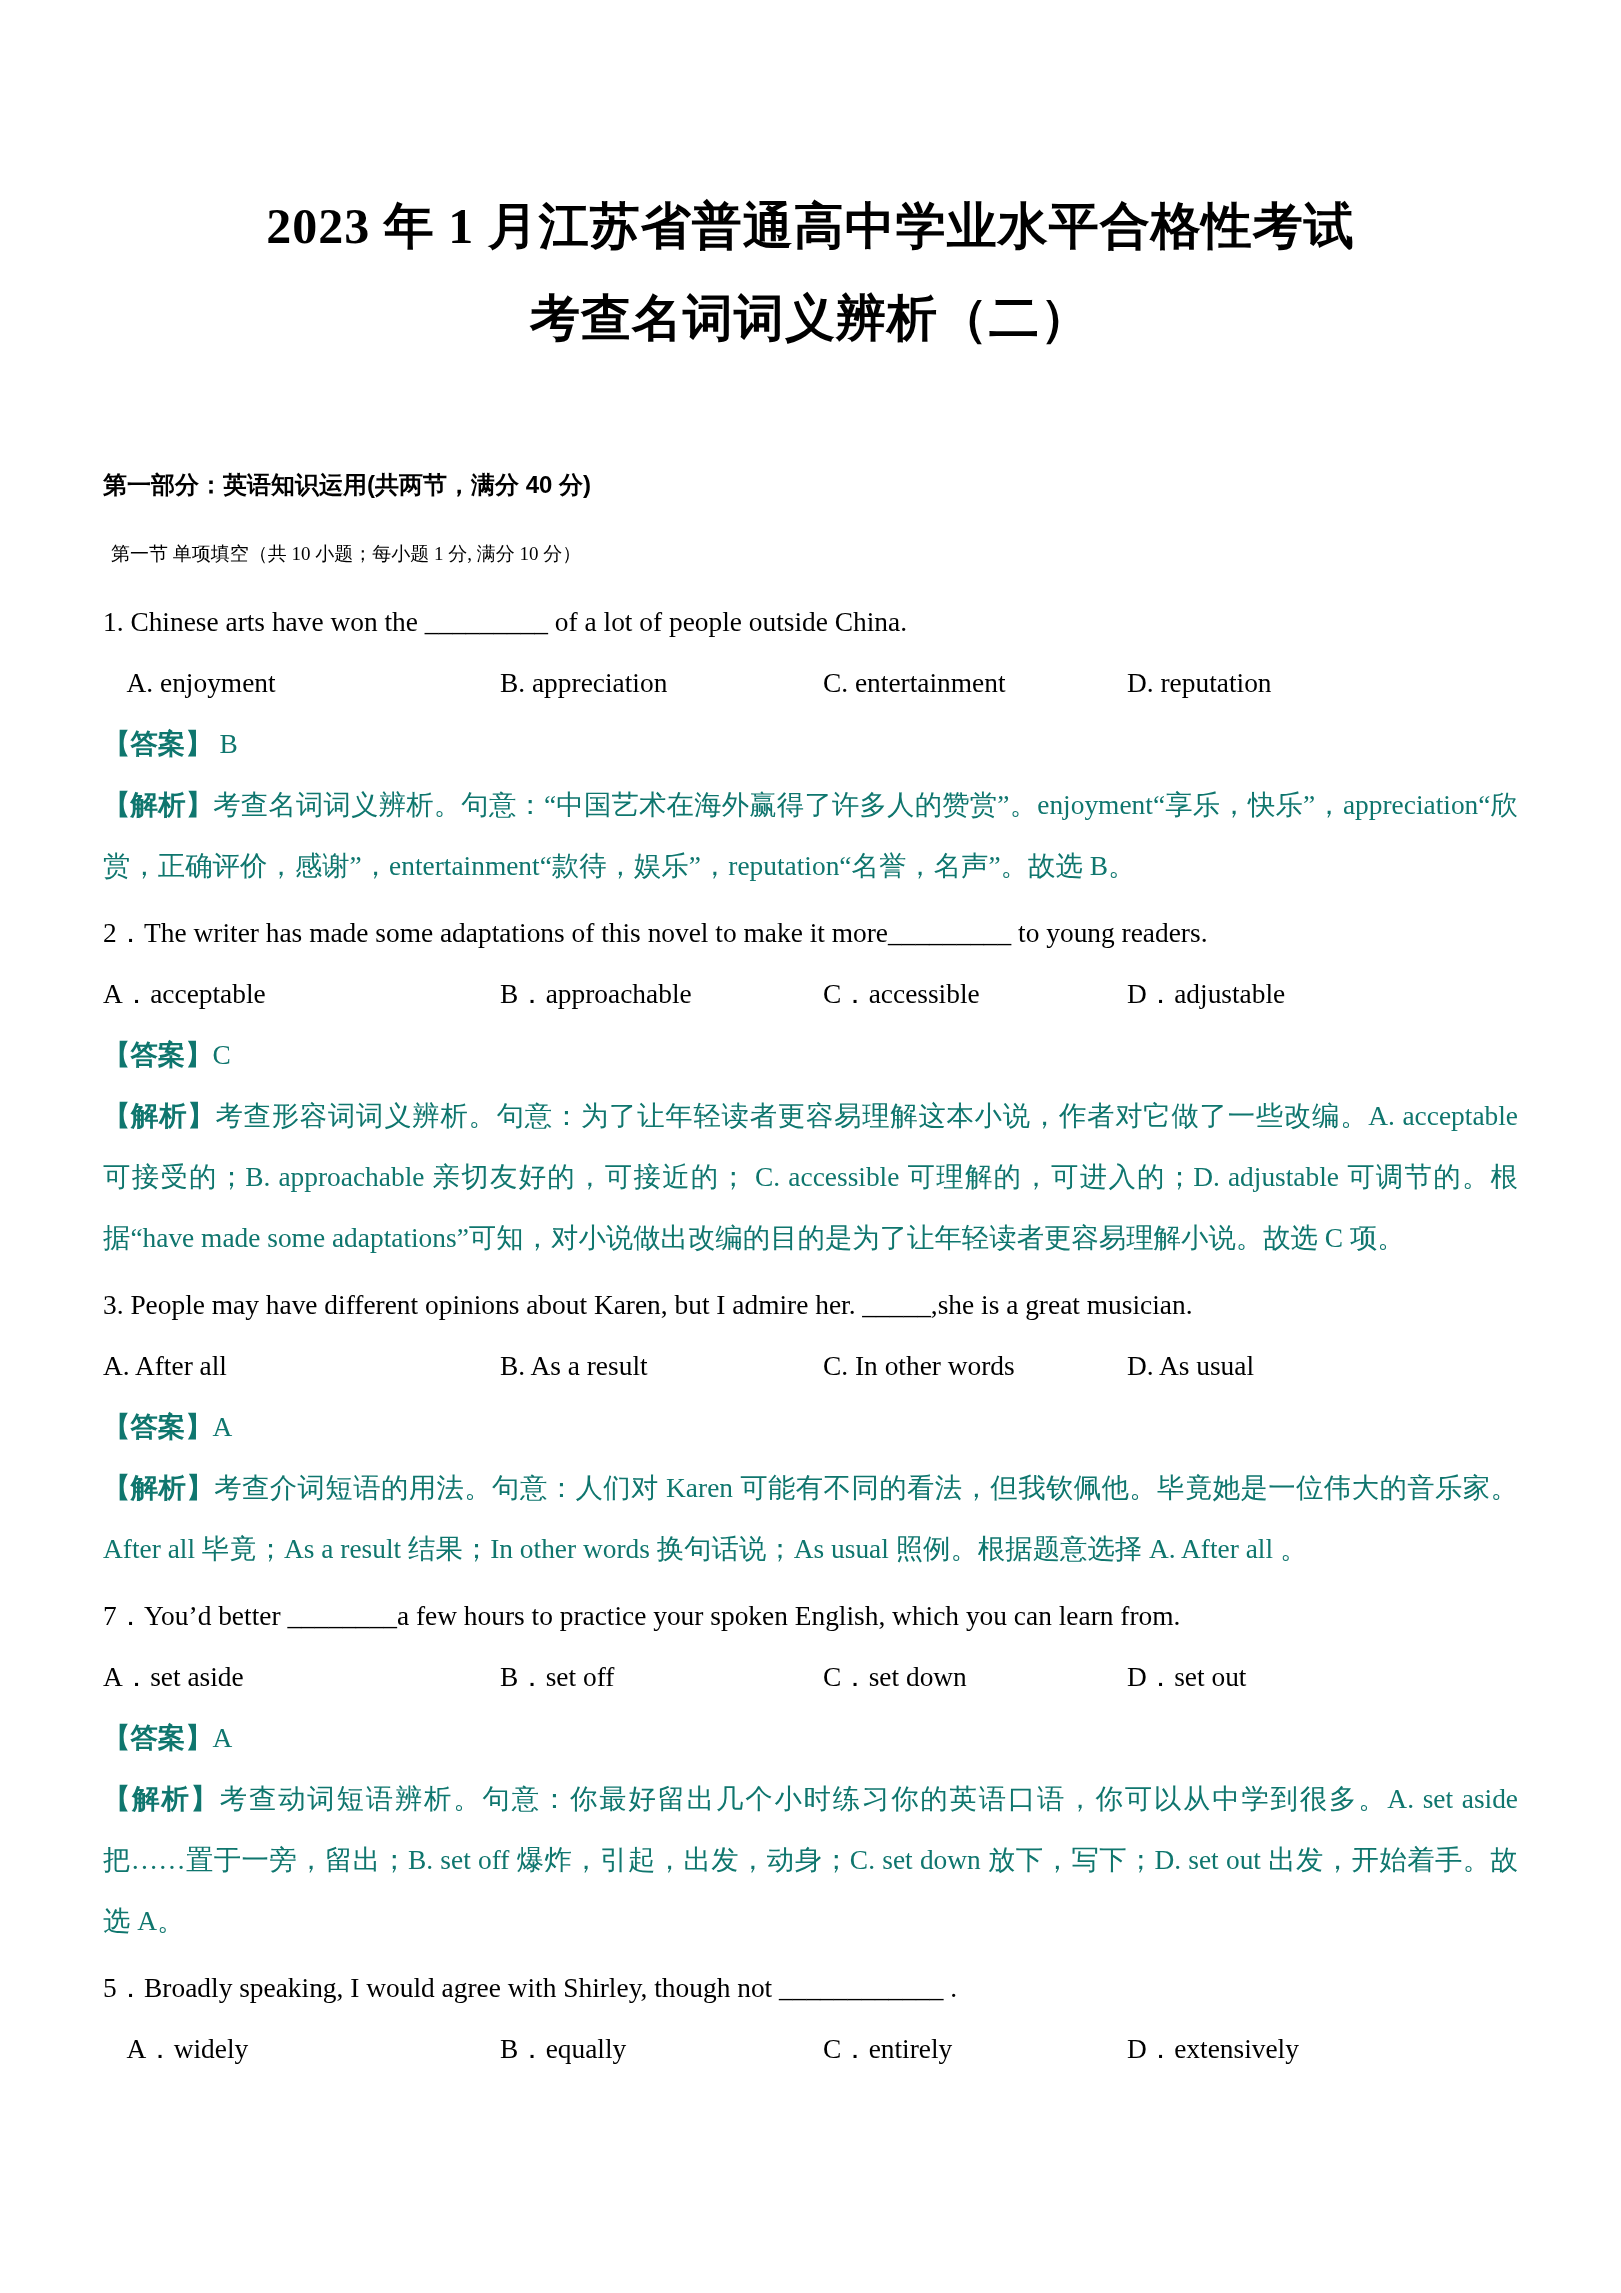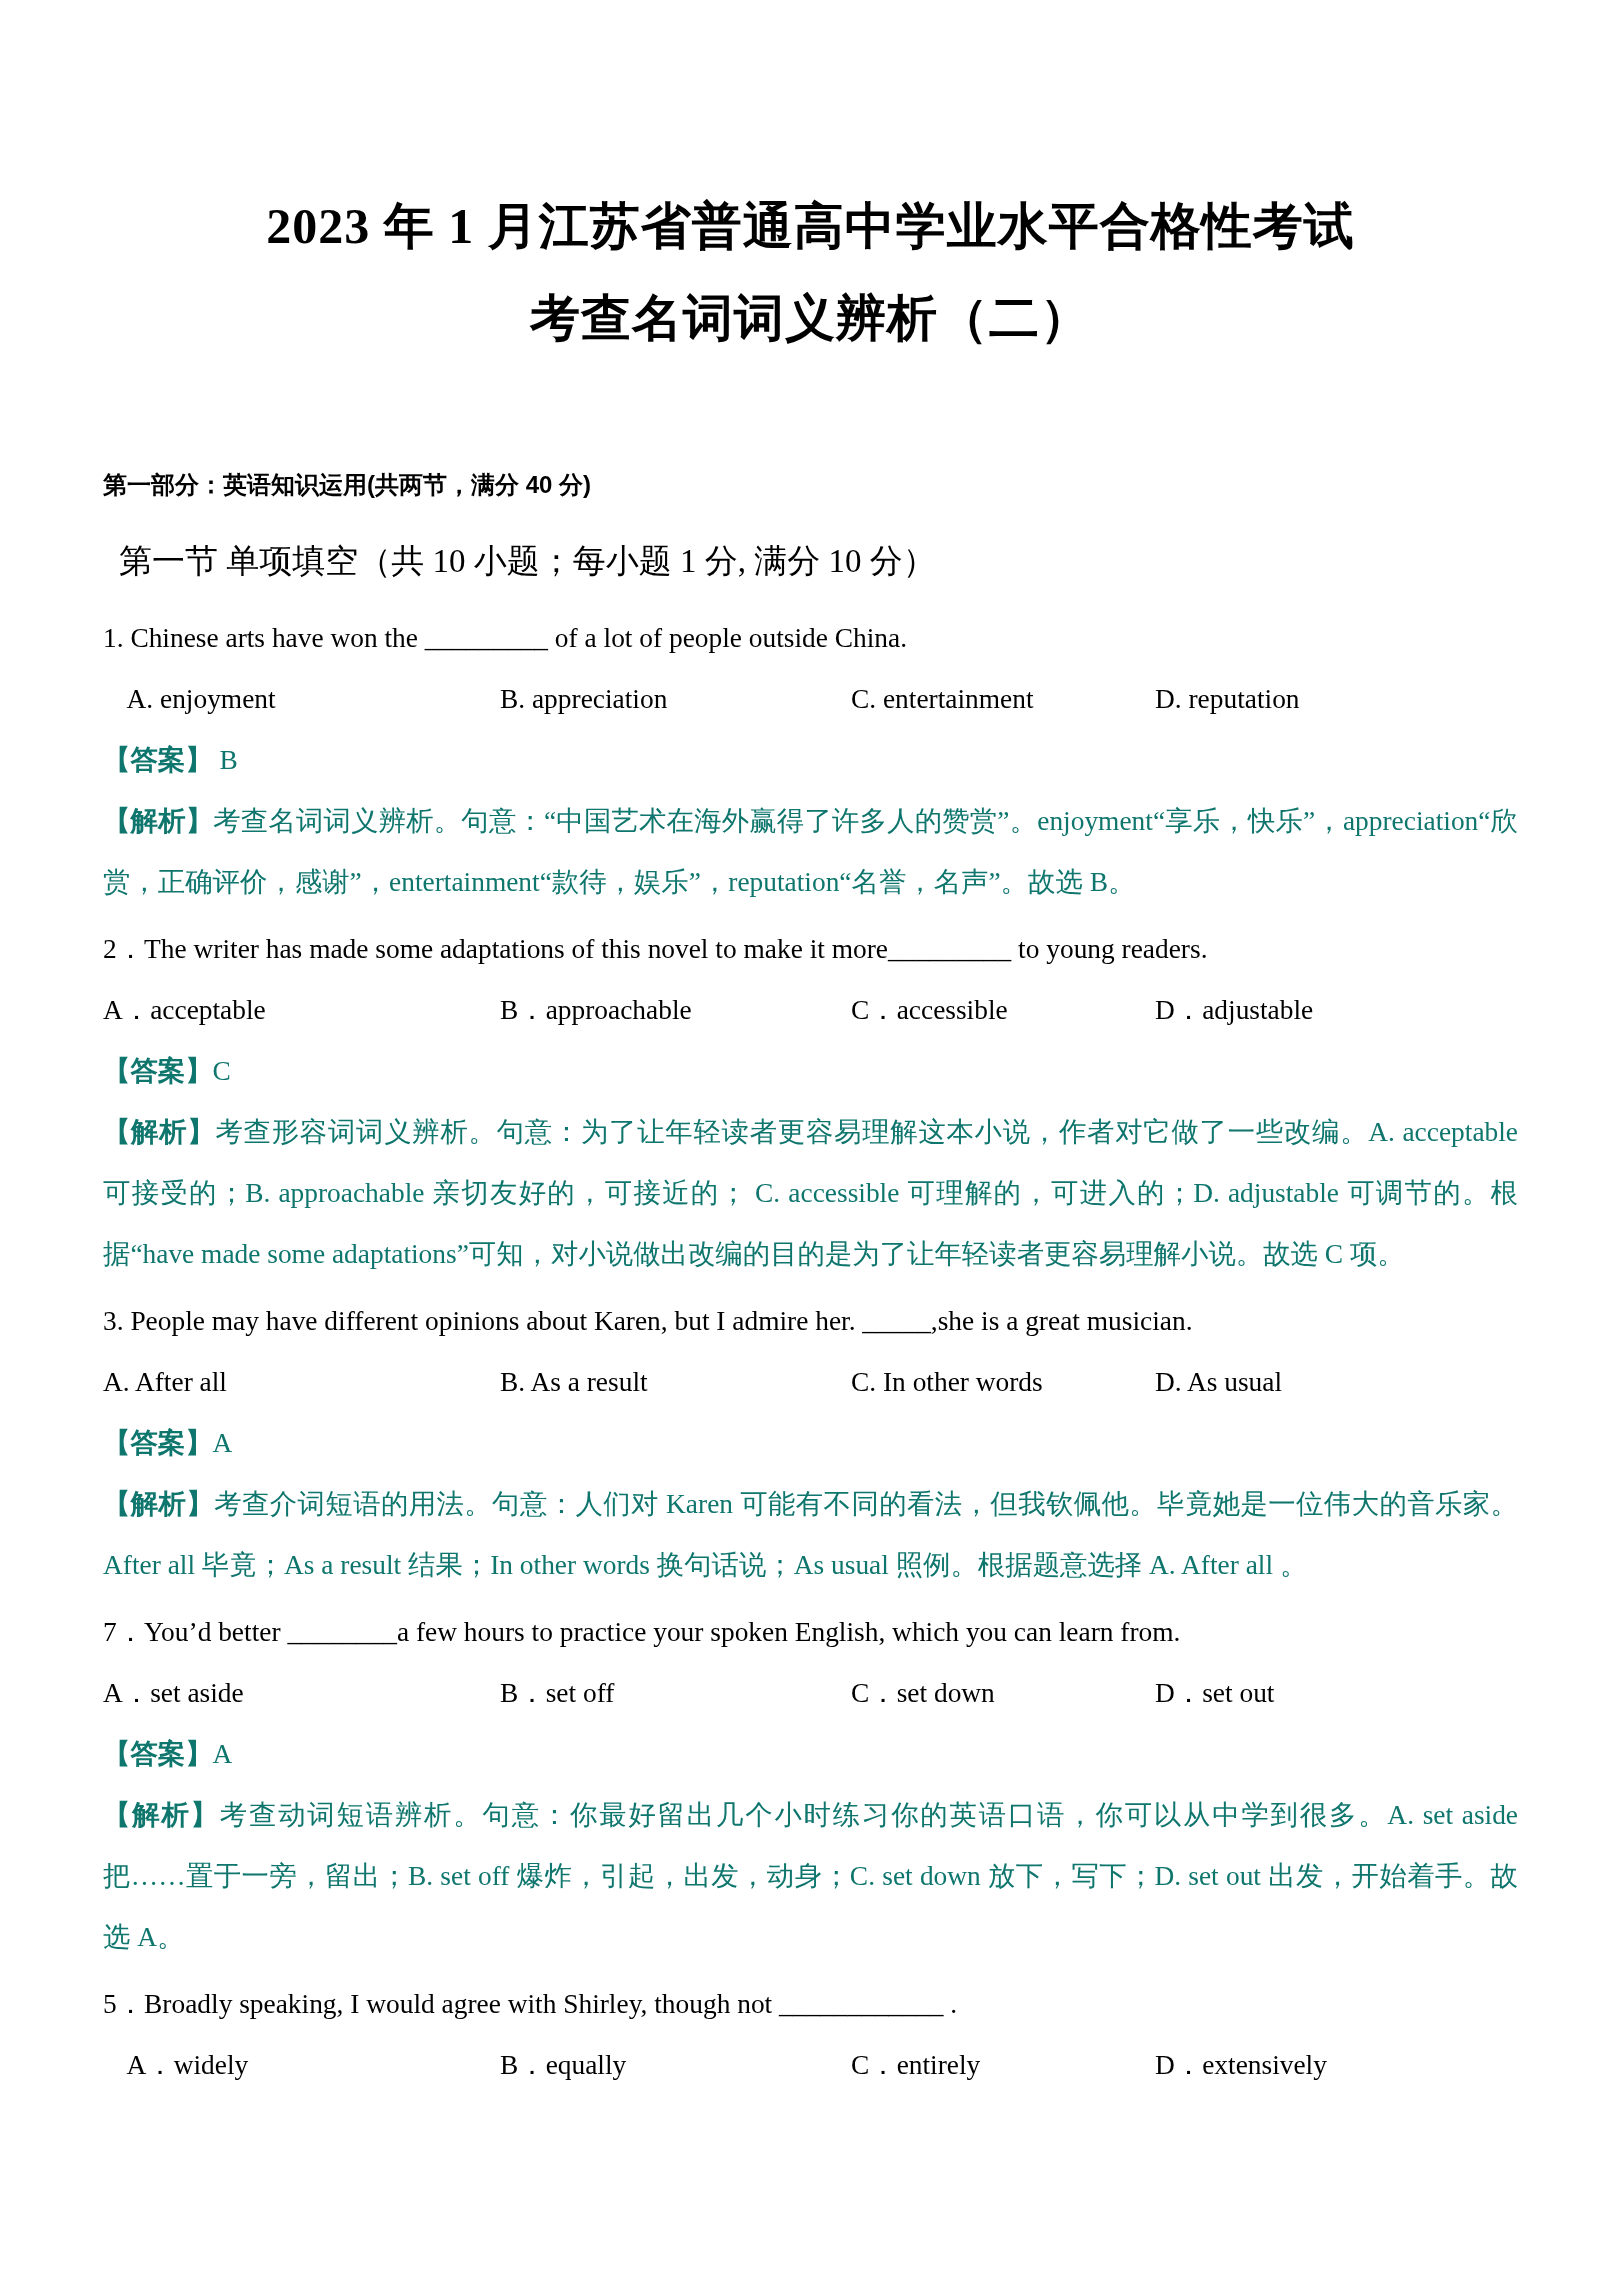--- a/index.html
+++ b/index.html
@@ -30,37 +30,37 @@
     margin-top: 41px;
   }
   .section-header {
     font-family: "Liberation Sans", "DejaVu Sans", sans-serif;
     font-weight: bold;
     font-size: 24px;
     margin-top: 110px;
     line-height: 61px;
   }
   .subsection-header {
-    font-size: 33px;
+    font-size: 19px;
     line-height: 61px;
-    margin: 16px;
+    margin: 8px;
   }
   p { margin: 0; }
   .stem {
     line-height: 61px;
     margin-top: 5.9px;
   }
   .options {
     display: flex;
     line-height: 61px;
   }
   .options .opt { box-sizing: border-box; }
   .options .opt:nth-child(1) { width: 397px; }
   .options .opt:nth-child(2) { width: 323px; }
-  .options .opt:nth-child(3) { width: 304px; margin-left: 28px; }
+  .options .opt:nth-child(3) { width: 304px; }
   .options .opt:nth-child(4) { flex: 1; }
   .options.indent .opt:nth-child(1) { padding-left: 23.5px; }
   .red { color: #0f766e; }
   .answer-line {
     line-height: 61px;
   }
   .explanation {
     line-height: 61px;
     text-align: justify;
   }

